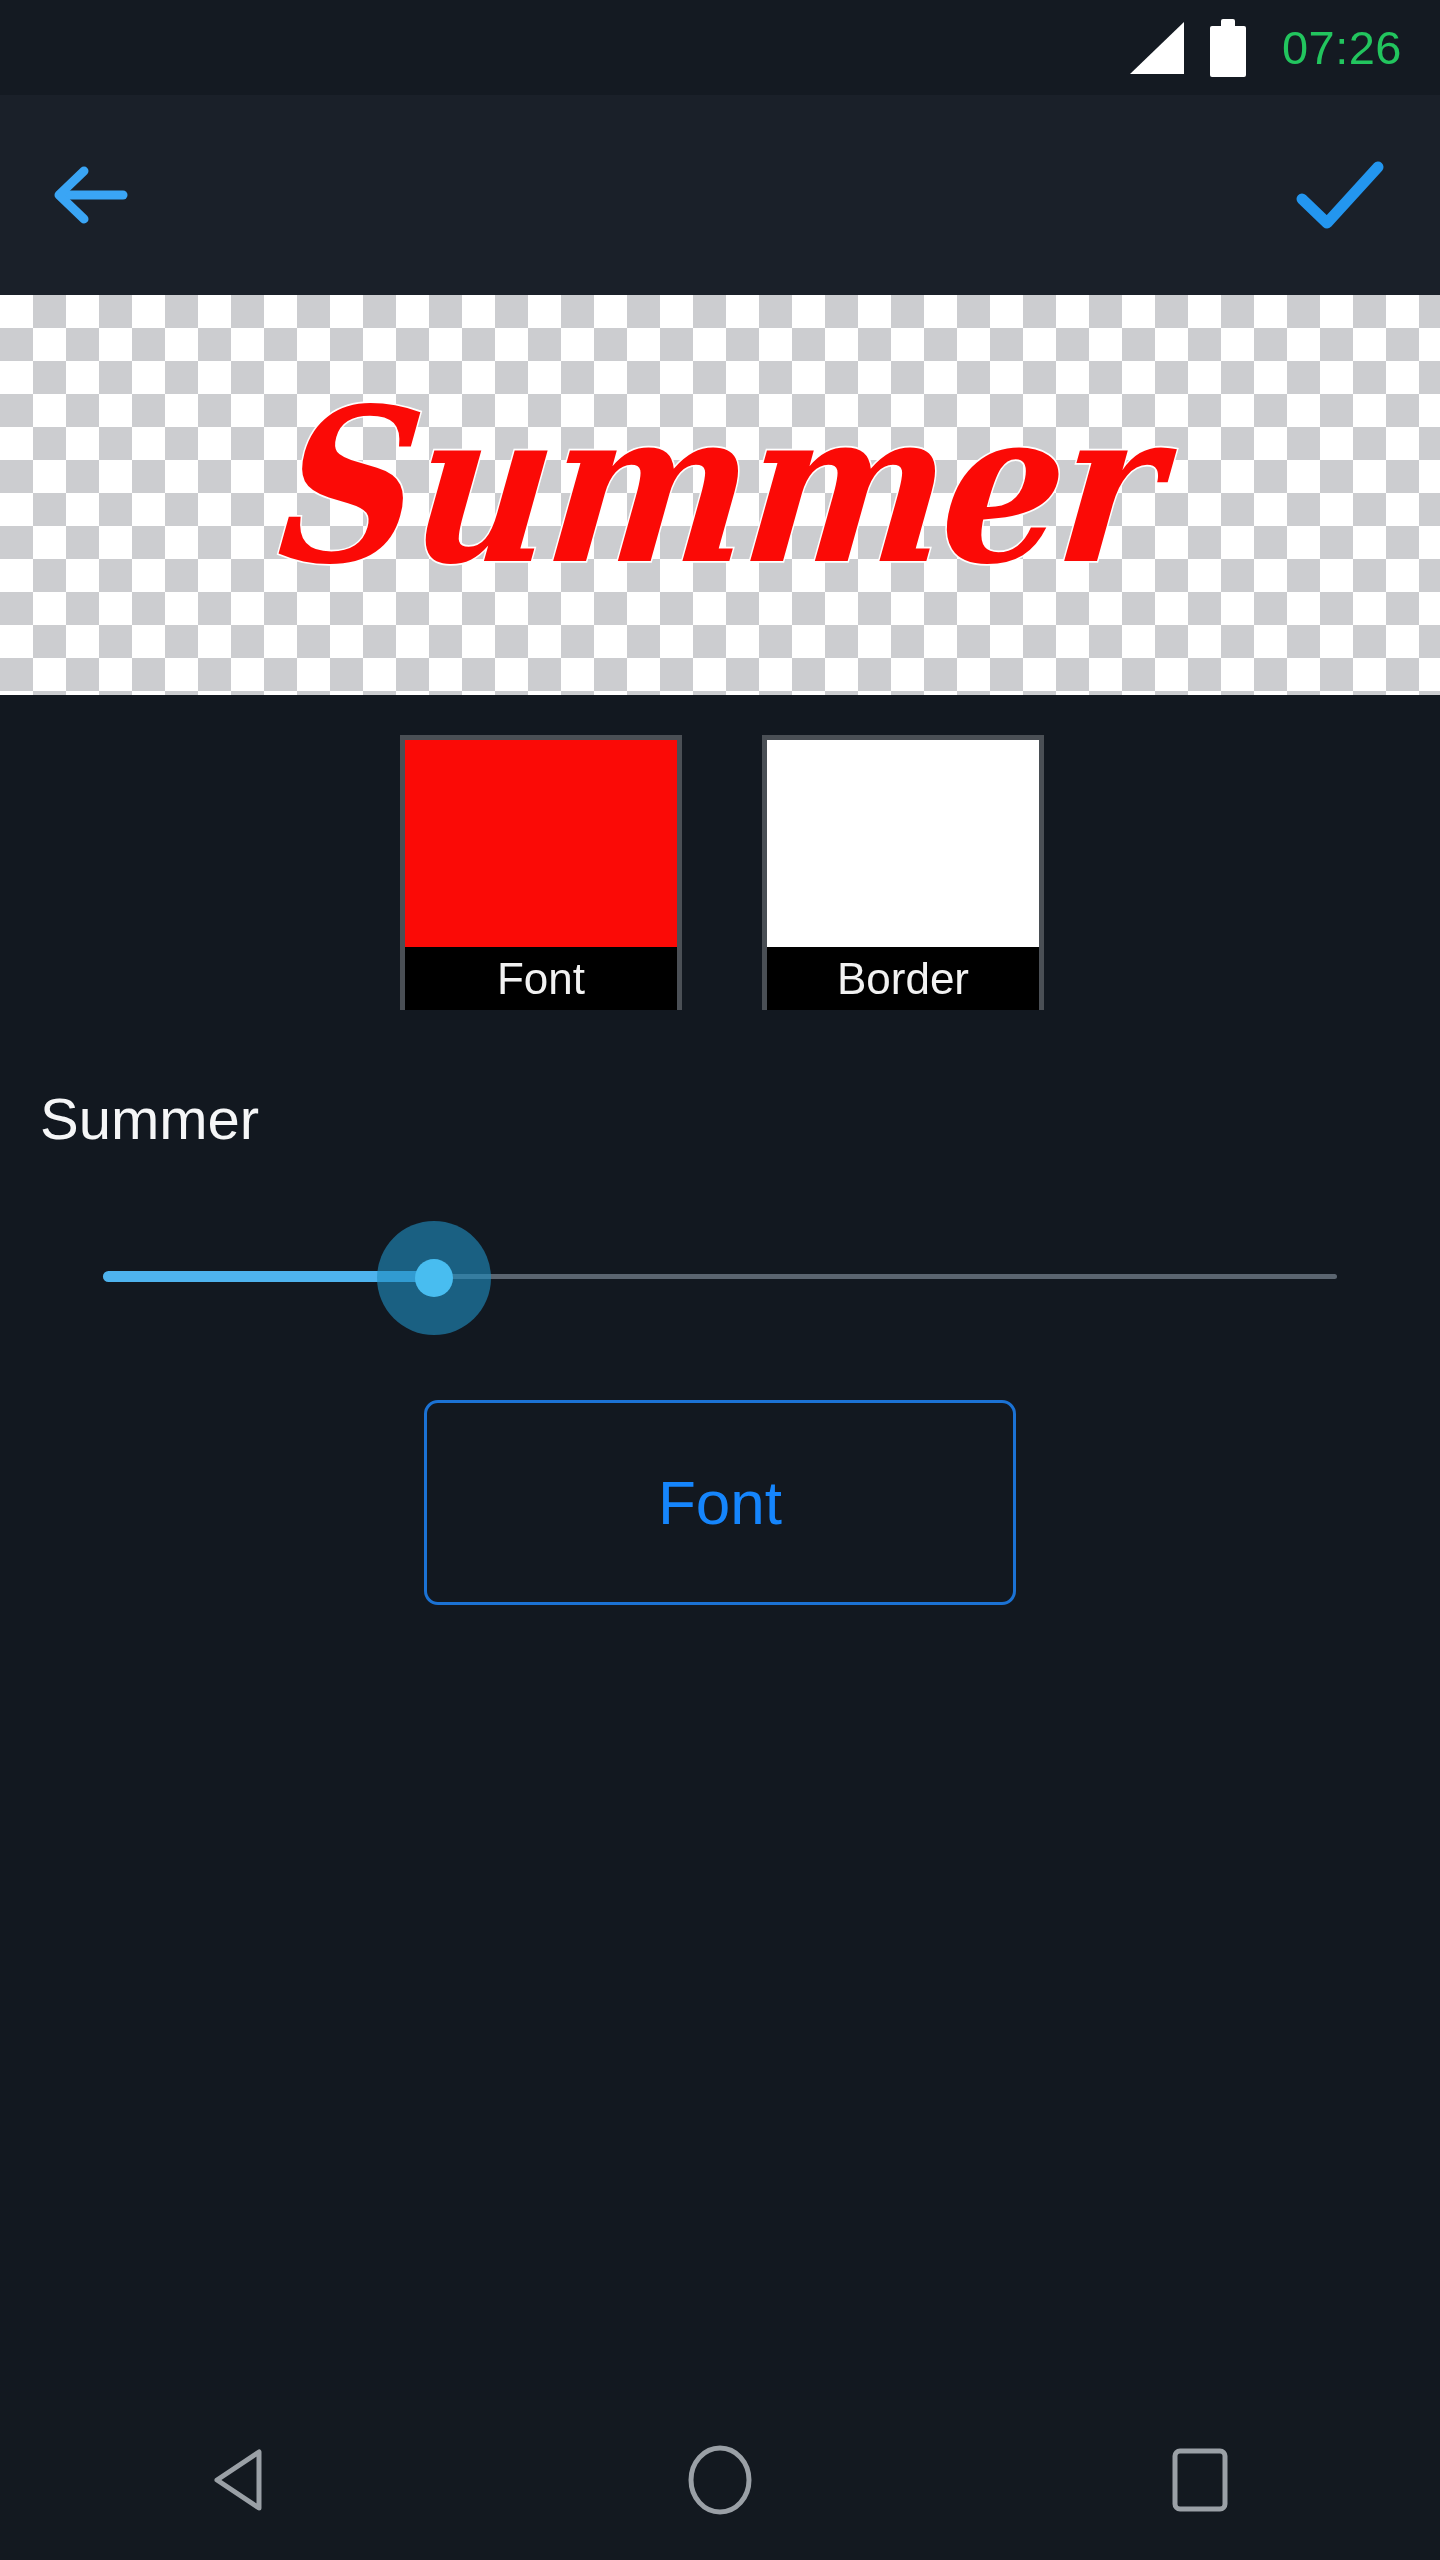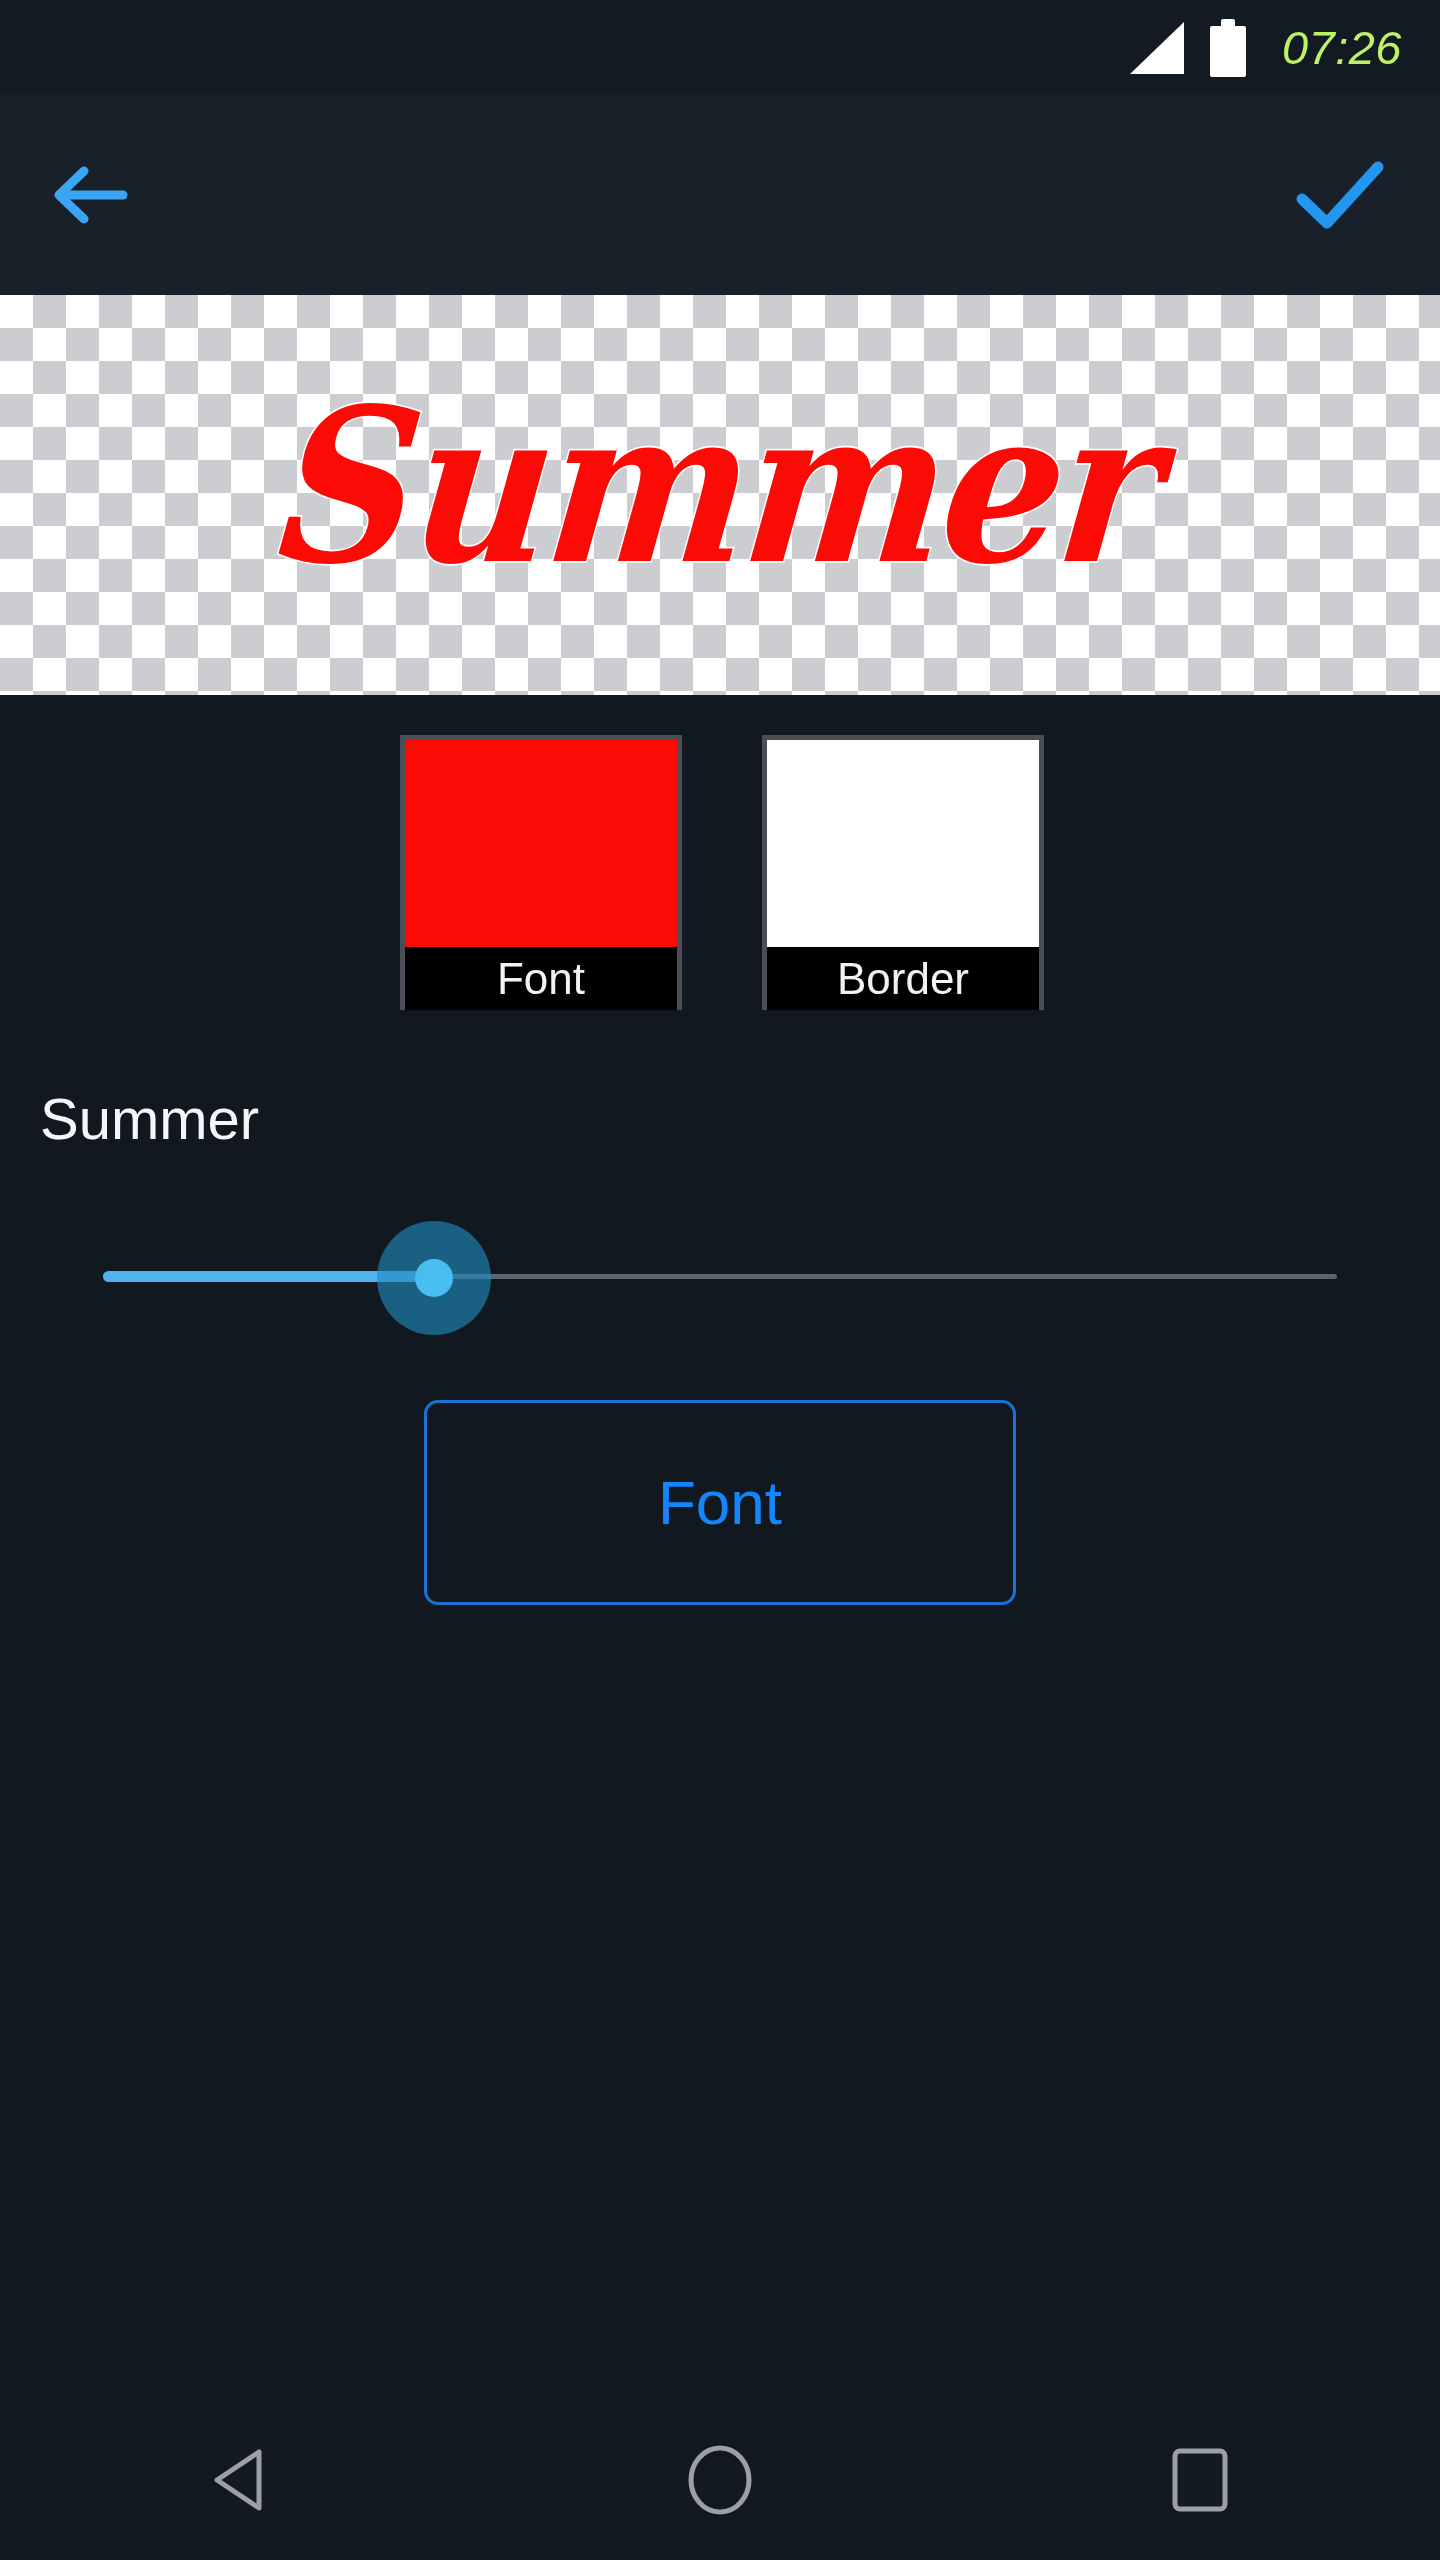--- a/index.html
+++ b/index.html
@@ -39,22 +39,22 @@
   }
   .battery-icon .body {
     position:absolute; left:0; top:7px;
     width:36px; height:51px; background:#ffffff; border-radius:2px;
   }
   .battery-icon .cap {
     position:absolute; left:11px; top:0;
     width:14px; height:9px; background:#ffffff; border-radius:2px 2px 0 0;
   }
   #status-clock {
-    color:#bef264; font-size:47px; letter-spacing:0.5px;
-    margin-left:10px; line-height:1;font-style:italic;
+    color:#22c55e; font-size:47px; letter-spacing:0.5px;
+    margin-left:10px; line-height:1;
   }
 
   
   #toolbar {
     position:absolute; left:0; top:95px;
     width:1440px; height:200px;
     background:#1a2029;
   }
   #back-button {
     position:absolute; left:35px; top:48px;

